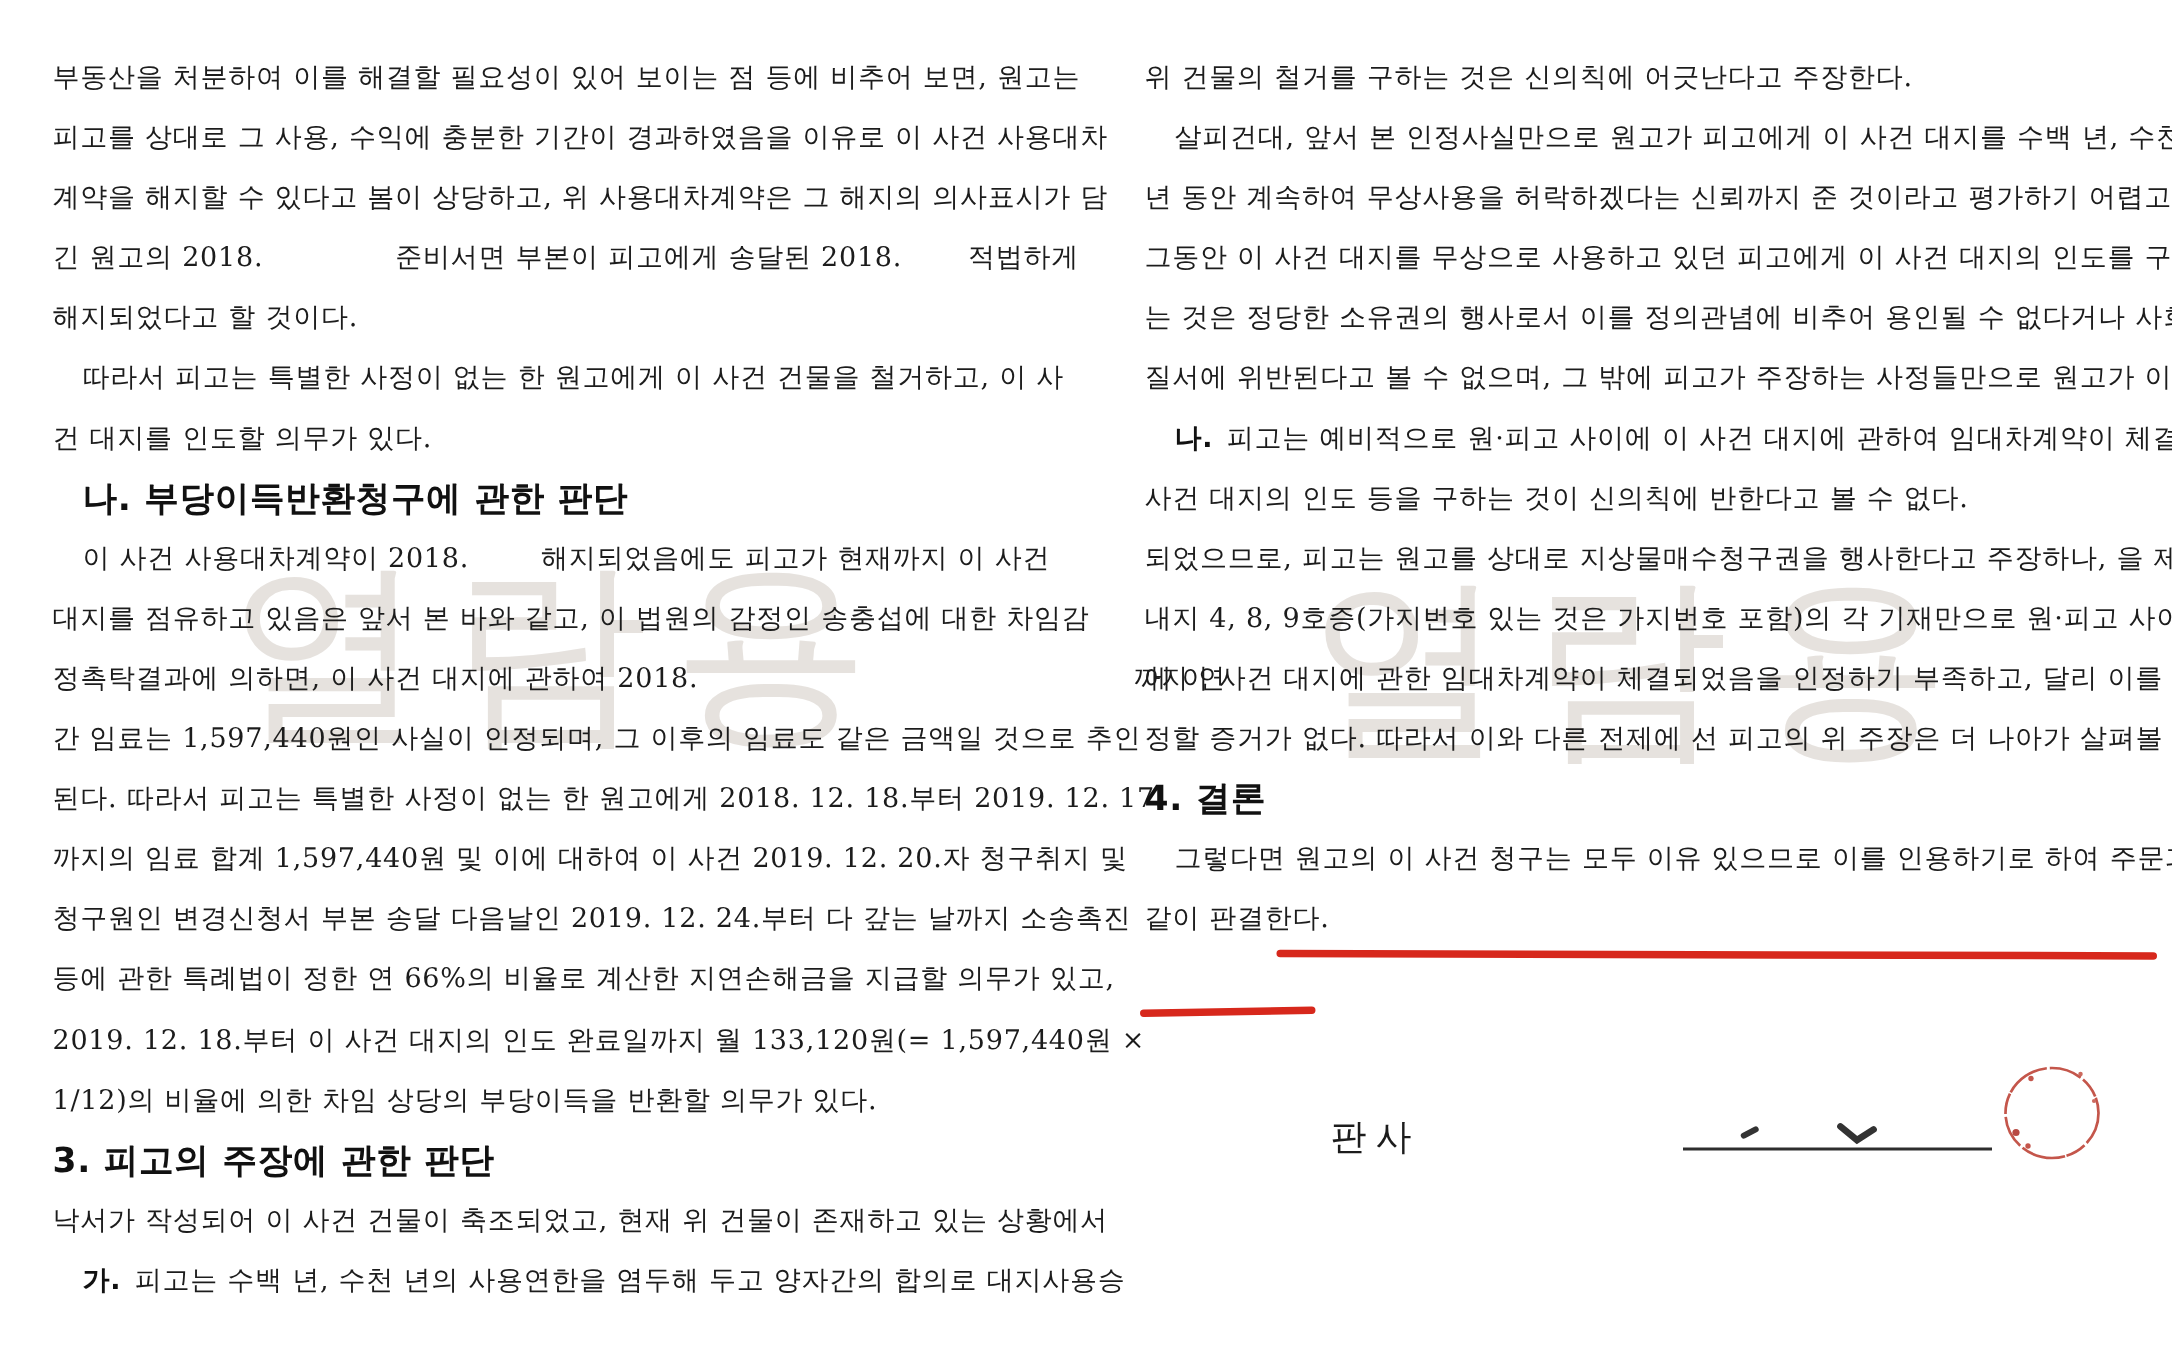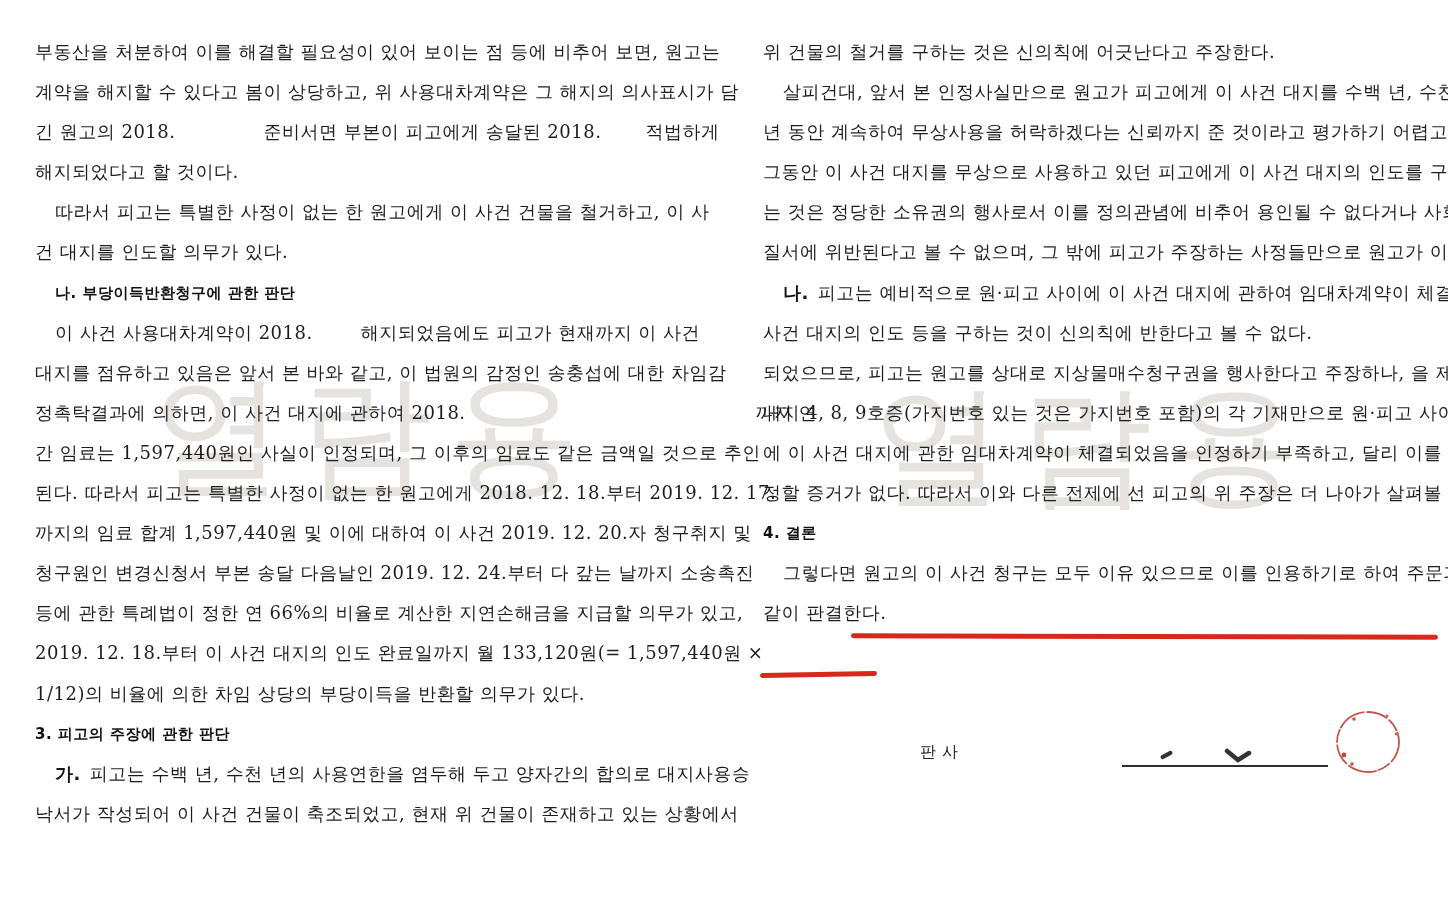--- a/index.html
+++ b/index.html
@@ -12,68 +12,69 @@
   .col-right{left:763px;width:674px;}
   .ln{
     height:40.1px;line-height:40.1px;font-size:18px;letter-spacing:.5px;
     white-space:nowrap;color:#1c1c1c;
   }
   .j{text-align:justify;text-align-last:justify;}
   .end{text-align:right;text-align-last:left;}
   .indent{padding-left:20px;}
   .head{
     font-family:"DejaVu Sans",sans-serif;font-weight:bold;
-    text-align:left;text-align-last:left;font-size:15px;color:#111;
+    text-align:left;text-align-last:left;font-size:23px;color:#111;
   }
   .lead{font-family:"DejaVu Sans",sans-serif;font-weight:bold;margin-right:9px;color:#111;}
   .gap{display:inline-block;height:1px;}
   .wm{
     position:absolute;font-family:"DejaVu Sans",sans-serif;font-size:132px;
     color:rgba(172,160,146,0.30);letter-spacing:16px;line-height:1;
     pointer-events:none;user-select:none;
   }
   .redline{position:absolute;background:#d7281c;height:5px;border-radius:3px;}
-  .judge{position:absolute;left:920px;top:742px;font-size:16px;letter-spacing:6px;}
+  .judge{position:absolute;left:887px;top:742px;font-size:24px;letter-spacing:6px;}
   .sigline{position:absolute;left:1122px;top:765px;width:206px;height:2px;background:#2e2e2e;}
   .sigmark1{
     position:absolute;left:1160px;top:753px;width:13px;height:4px;
     background:#333;transform:rotate(-28deg);border-radius:2px;
   }
   .sigmark2{position:absolute;left:1224px;top:748px;}
   .stamp{position:absolute;left:1332px;top:707px;}
 </style>
 </head>
 <body>
 
 <div class="canvas">
 
   <div class="wm" style="left:152px;top:368px;">열람용</div>
   <div class="wm" style="left:872px;top:378px;">열람용</div>
 
   <div class="col col-left">
     <div class="ln j"><span>부동산을 처분하여 이를 해결할 필요성이 있어 보이는 점 등에 비추어 보면, 원고는</span></div>
+    <div class="ln j"><span>피고를 상대로 그 사용, 수익에 충분한 기간이 경과하였음을 이유로 이 사건 사용대차</span></div>
     <div class="ln j"><span>계약을 해지할 수 있다고 봄이 상당하고, 위 사용대차계약은 그 해지의 의사표시가 담</span></div>
     <div class="ln j"><span>긴 원고의 2018.</span><span class="gap" style="width:88px"></span><span>준비서면 부본이 피고에게 송달된 2018.</span><span class="gap" style="width:44px"></span><span>적법하게</span></div>
     <div class="ln end"><span>해지되었다고 할 것이다.</span></div>
     <div class="ln j indent"><span>따라서 피고는 특별한 사정이 없는 한 원고에게 이 사건 건물을 철거하고, 이 사</span></div>
     <div class="ln end"><span>건 대지를 인도할 의무가 있다.</span></div>
     <div class="ln head indent"><span>나. 부당이득반환청구에 관한 판단</span></div>
     <div class="ln j indent"><span>이 사건 사용대차계약이 2018.</span><span class="gap" style="width:48px"></span><span>해지되었음에도 피고가 현재까지 이 사건</span></div>
     <div class="ln j"><span>대지를 점유하고 있음은 앞서 본 바와 같고, 이 법원의 감정인 송충섭에 대한 차임감</span></div>
     <div class="ln j"><span>정촉탁결과에 의하면, 이 사건 대지에 관하여 2018.</span><span class="gap" style="width:290px"></span><span>까지 연</span></div>
     <div class="ln j"><span>간 임료는 1,597,440원인 사실이 인정되며, 그 이후의 임료도 같은 금액일 것으로 추인</span></div>
     <div class="ln j"><span>된다. 따라서 피고는 특별한 사정이 없는 한 원고에게 2018. 12. 18.부터 2019. 12. 17.</span></div>
     <div class="ln j"><span>까지의 임료 합계 1,597,440원 및 이에 대하여 이 사건 2019. 12. 20.자 청구취지 및</span></div>
     <div class="ln j"><span>청구원인 변경신청서 부본 송달 다음날인 2019. 12. 24.부터 다 갚는 날까지 소송촉진</span></div>
     <div class="ln j"><span>등에 관한 특례법이 정한 연 66%의 비율로 계산한 지연손해금을 지급할 의무가 있고,</span></div>
     <div class="ln j"><span>2019. 12. 18.부터 이 사건 대지의 인도 완료일까지 월 133,120원(= 1,597,440원 ×</span></div>
     <div class="ln end"><span>1/12)의 비율에 의한 차임 상당의 부당이득을 반환할 의무가 있다.</span></div>
     <div class="ln head"><span>3. 피고의 주장에 관한 판단</span></div>
+    <div class="ln j"><span>낙서가 작성되어 이 사건 건물이 축조되었고, 현재 위 건물이 존재하고 있는 상황에서</span></div>
     <div class="ln j indent"><span class="lead">가.</span><span>피고는 수백 년, 수천 년의 사용연한을 염두해 두고 양자간의 합의로 대지사용승</span></div>
-    <div class="ln j"><span>낙서가 작성되어 이 사건 건물이 축조되었고, 현재 위 건물이 존재하고 있는 상황에서</span></div>
   </div>
 
   <div class="col col-right">
     <div class="ln end"><span>위 건물의 철거를 구하는 것은 신의칙에 어긋난다고 주장한다.</span></div>
     <div class="ln j indent"><span>살피건대, 앞서 본 인정사실만으로 원고가 피고에게 이 사건 대지를 수백 년, 수천</span></div>
     <div class="ln j"><span>년 동안 계속하여 무상사용을 허락하겠다는 신뢰까지 준 것이라고 평가하기 어렵고,</span></div>
     <div class="ln j"><span>그동안 이 사건 대지를 무상으로 사용하고 있던 피고에게 이 사건 대지의 인도를 구하</span></div>
     <div class="ln j"><span>는 것은 정당한 소유권의 행사로서 이를 정의관념에 비추어 용인될 수 없다거나 사회</span></div>
     <div class="ln j"><span>질서에 위반된다고 볼 수 없으며, 그 밖에 피고가 주장하는 사정들만으로 원고가 이</span></div>
     <div class="ln j indent"><span class="lead">나.</span><span>피고는 예비적으로 원·피고 사이에 이 사건 대지에 관하여 임대차계약이 체결</span></div>

